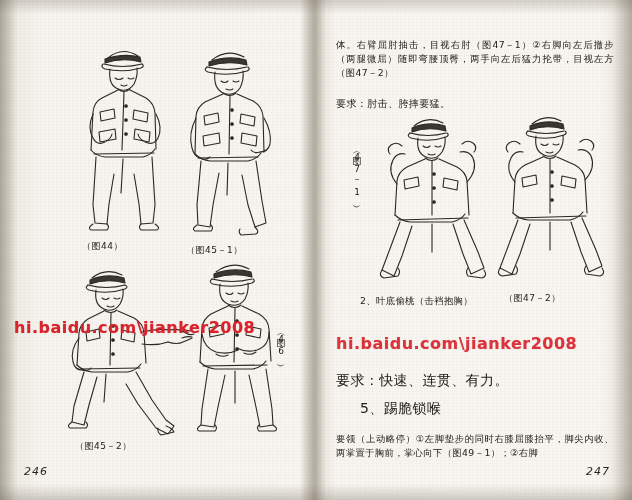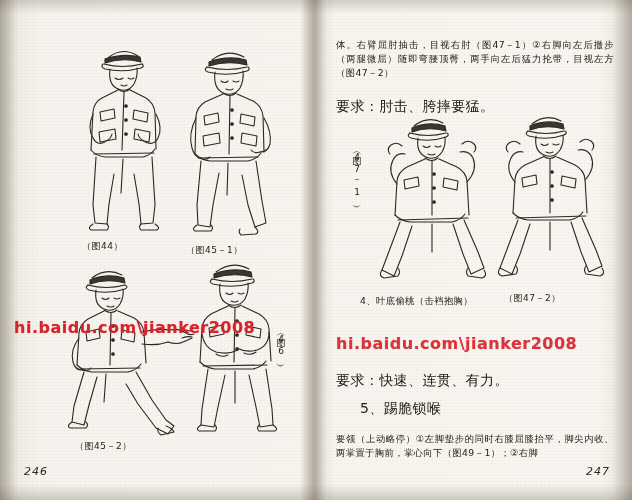--- a/index.html
+++ b/index.html
@@ -88,21 +88,21 @@
     letter-spacing: 0.4px;
     text-align: justify;
   }
   #para-1 {
     left: 336px; top: 30px; width: 278px;
     font-size: 9.3px;
     margin-top: 8px;
   }
   #para-2 {
     left: 336px; top: 96px; width: 278px;
-    font-size: 14px;
+    font-size: 10px;
   }
   #heading-4 {
     left: 360px; top: 294px; width: 252px;
     font-size: 9.3px;
   }
   #para-3 {
     left: 336px; top: 310px; width: 278px;
     font-size: 9.3px;
   }
   #para-4 {
@@ -415,21 +415,21 @@
       <path d="M86 110 l14 32 l6 16 l-13 6 l-8 -20 l-10 -30"></path>
       <path d="M54 114 l0 28"></path>
       <path d="M4 160 q-4 6 2 8 l14 -2 q3 -4 0 -8"></path>
       <path d="M106 160 q4 6 -2 8 l-14 -2 q-3 -4 0 -8"></path>
     </svg>
   </div>
   <div class="caption" id="cap-47-2">（图47－2）</div>
 
   <div class="cn-text" id="para-1">体。右臂屈肘抽击，目视右肘（图47－1）②右脚向左后撤步（两腿微屈）随即弯腰顶臀，两手向左后猛力抡带，目视左方（图47－2）</div>
   <div class="cn-text" id="para-2">要求：肘击、胯摔要猛。</div>
-  <div class="cn-text" id="heading-4">4、叶底偷桃（击裆抱胸）</div>
+  <div class="cn-text" id="heading-4">2、叶底偷桃（击裆抱胸）</div>
   <div class="cn-text" id="para-4">要求：快速、连贯、有力。</div>
   <div class="cn-text" id="heading-5">5、踢脆锁喉</div>
   <div class="cn-text" id="para-5">要领（上动略停）①左脚垫步的同时右膝屈膝抬平，脚尖内收、两掌置于胸前，掌心向下（图49－1）；②右脚</div>
 
   <div class="page-num" id="page-num-left">246</div>
   <div class="page-num" id="page-num-right">247</div>
 
   <div class="watermark" id="watermark-1">hi.baidu.com\jianker2008</div>
   <div class="watermark" id="watermark-2">hi.baidu.com\jianker2008</div>
 

